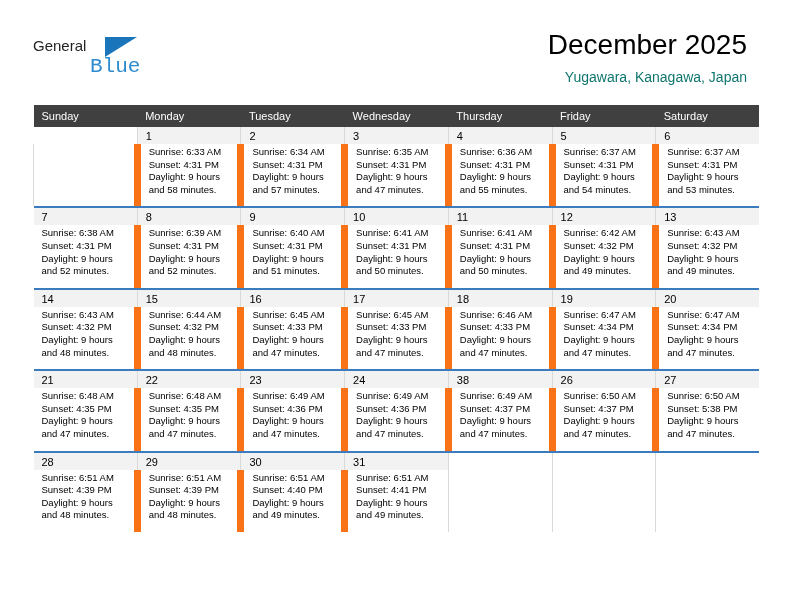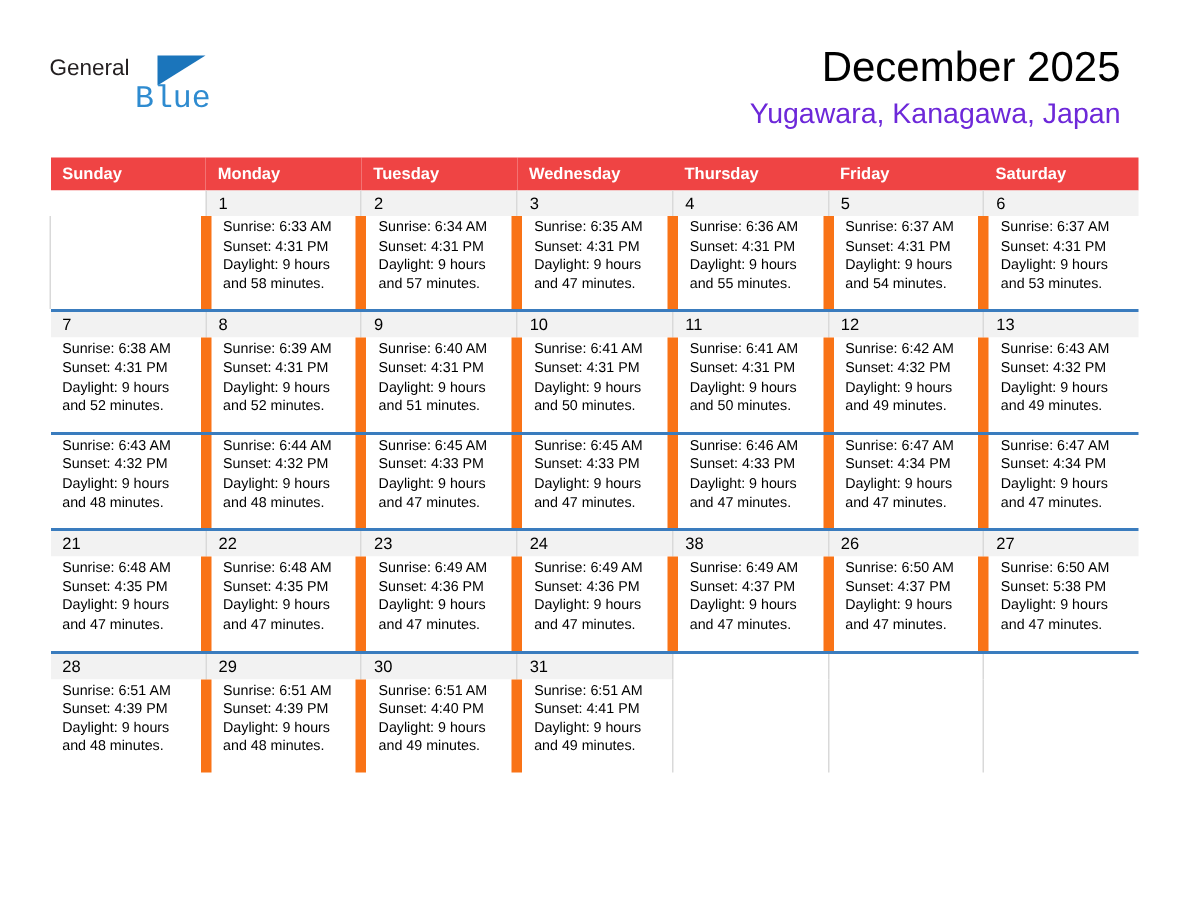--- a/index.html
+++ b/index.html
@@ -72,43 +72,43 @@
   }
   .cal-title {
     font-size: 28px;
     line-height: 34px;
     font-weight: normal;
     color: #000000;
     margin: 0;
     white-space: nowrap;
   }
   .cal-subtitle {
-    font-size: 19px;
+    font-size: 14px;
     line-height: 20px;
-    color: #6d28d9;
+    color: #0f766e;
     margin: 5px 0 0 0;
     white-space: nowrap;
   }
 
   
   .calendar {
     position: absolute;
     left: 33px;
     top: 105px;
     width: 726px;
     border-collapse: collapse;
     table-layout: fixed;
   }
   .calendar col { width: 103.71px; }
 
   .dow-row th {
-    background: #ef4444;
+    background: #404040;
     color: #ffffff;
     font-size: 11px;
-    font-weight: bold;
+    font-weight: normal;
     text-align: left;
     padding: 5px 0 5px 8px;
     height: 18px;
     border: none;
     box-sizing: border-box;
   }
 
   
   .daynum-row td {
     background: #f2f2f2;
@@ -299,20 +299,29 @@
           <span class="cell-line">Sunset: 4:32 PM</span>
           <span class="cell-line">Daylight: 9 hours</span>
           <span class="cell-line">and 49 minutes.</span>
         </td>
       </tr>
 
       <tr class="sep-row">
           <td colspan="7"></td>
         </tr>
 
+      <tr class="daynum-row">
+        <td>14</td>
+        <td>15</td>
+        <td>16</td>
+        <td>17</td>
+        <td>18</td>
+        <td>19</td>
+        <td>20</td>
+      </tr>
       <tr class="detail-row">
         <td>
           <span class="cell-line">Sunrise: 6:43 AM</span>
           <span class="cell-line">Sunset: 4:32 PM</span>
           <span class="cell-line">Daylight: 9 hours</span>
           <span class="cell-line">and 48 minutes.</span>
         </td>
         <td>
           <span class="cell-line">Sunrise: 6:44 AM</span>
           <span class="cell-line">Sunset: 4:32 PM</span>

